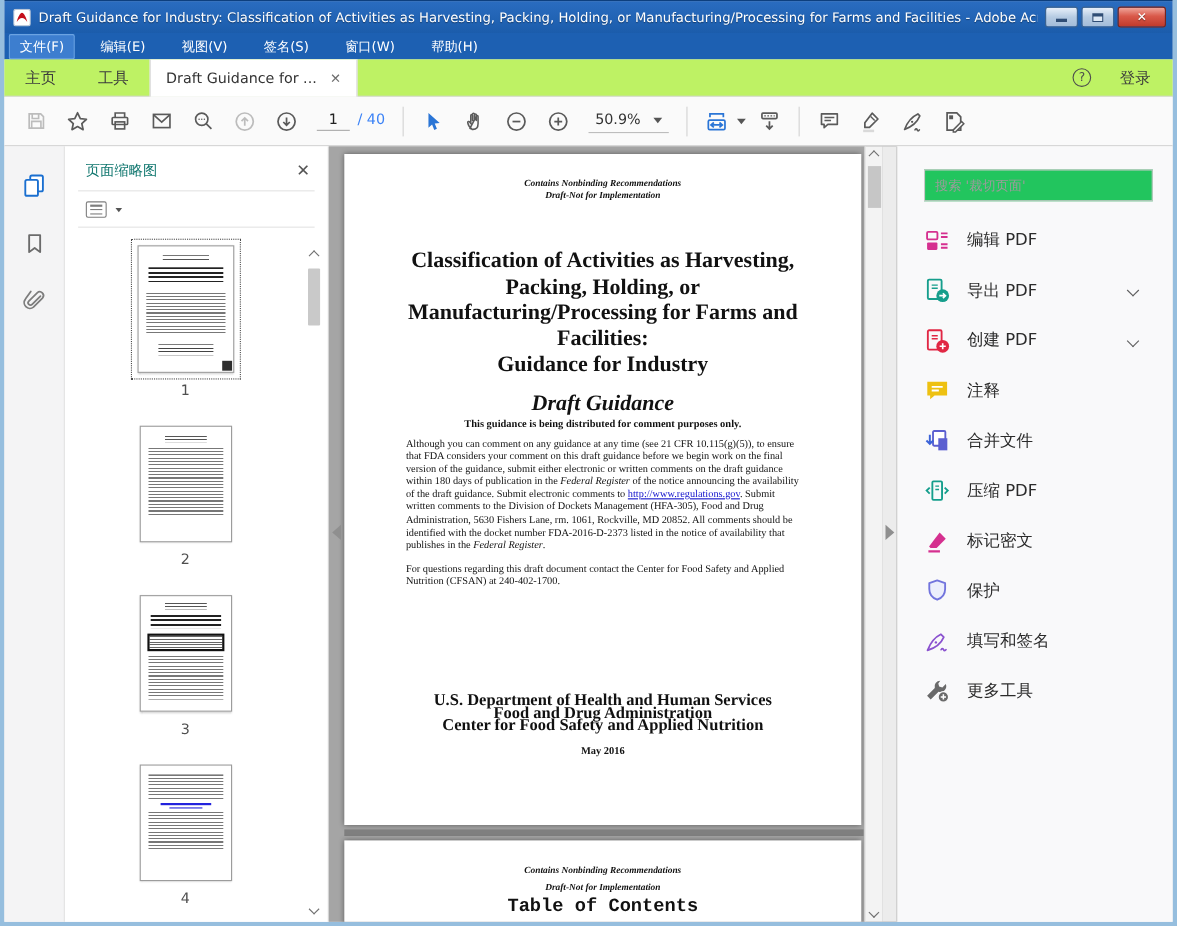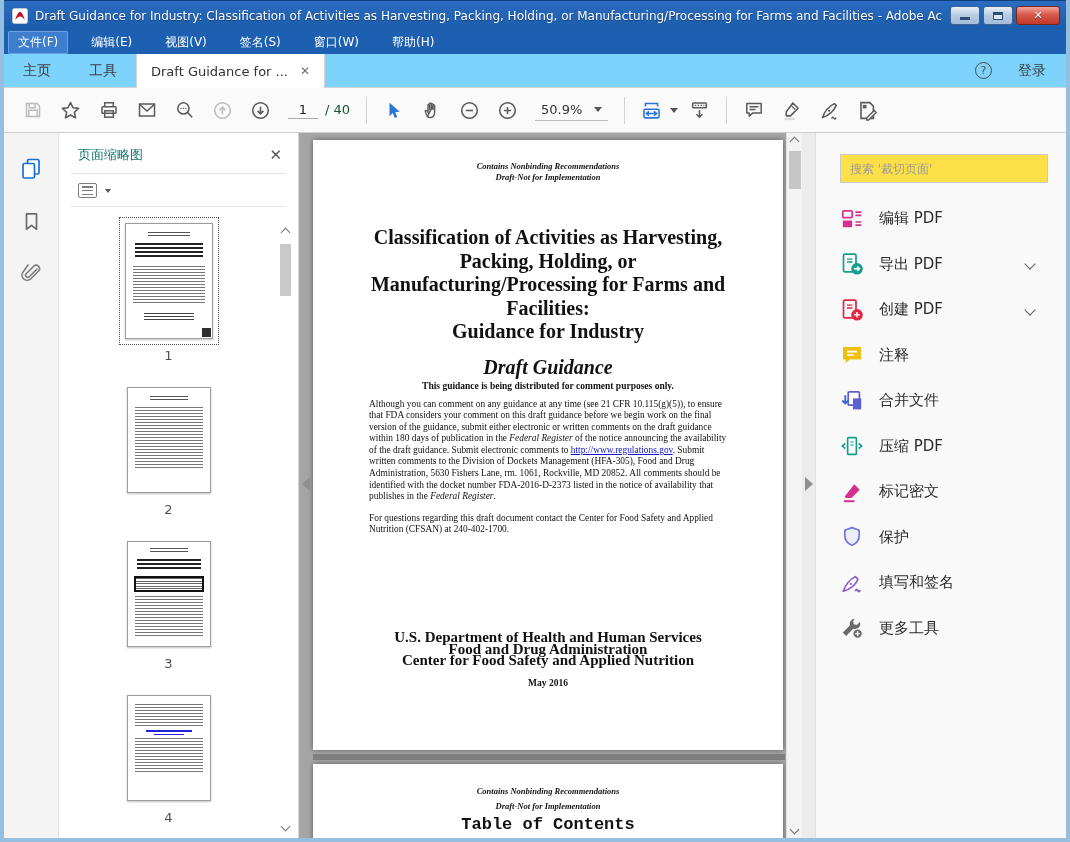--- a/index.html
+++ b/index.html
@@ -18,39 +18,39 @@
   .wbtn.close { width:44px; background:linear-gradient(#f0a79c,#d9594a 45%,#c03a2b); border-color:#7c241a; color:#fff; font-size:11px; font-weight:bold; text-shadow:0 1px 1px rgba(0,0,0,.5); }
   .glyph-min { width:10px; height:3px; background:#2f4d75; margin-top:6px; }
   .glyph-max { width:10px; height:8px; border:1px solid #2f4d75; border-top:3px solid #2f4d75; background:#dde8f4; }
 
   
   .menubar { height:24px; background:#1d60b2; display:flex; align-items:center; padding-left:4px; gap:13px; flex:0 0 24px; }
   .menu-item { color:#fff; font-size:12px; padding:3px 10px; border-radius:2px; cursor:pointer; }
   .menu-item.hl { background:#3d7ecf; box-shadow:inset 0 0 0 1px #6ba3e2; }
 
   
-  .tabbar { height:34px; background:#7dd3fc; border-bottom:1px solid #d4d4d4; display:flex; align-items:stretch; flex:0 0 34px; }
+  .tabbar { height:34px; background:#bef264; border-bottom:1px solid #d4d4d4; display:flex; align-items:stretch; flex:0 0 34px; }
   .tab { font-size:14px; color:#3c3c3c; display:flex; align-items:center; padding:0 19px; cursor:pointer; }
   .doc-tab { background:#fff; border-left:1px solid #d4d4d4; border-right:1px solid #d4d4d4; margin-bottom:-1px;
     display:flex; align-items:center; gap:12px; padding:0 14px; font-size:13px; color:#333; min-width:166px; cursor:pointer; }
   .doc-tab .x { color:#6e6e6e; font-size:12px; cursor:pointer; }
   .tabbar-right { margin-left:auto; display:flex; align-items:center; gap:26px; padding-right:20px; }
   .help-circle { width:17px; height:17px; border:1.5px solid #4d4d4d; border-radius:50%; color:#4d4d4d;
     font-size:11px; display:flex; align-items:center; justify-content:center; cursor:pointer; }
   .signin { font-size:14px; color:#3c3c3c; cursor:pointer; }
 
   
   .toolbar { height:45px; background:#fafafa; border-bottom:1px solid #cfcfcf; display:flex; align-items:center; padding:0 12px; gap:5px; flex:0 0 45px; }
   .tbtn { width:33px; height:33px; border-radius:3px; display:flex; align-items:center; justify-content:center; cursor:pointer; }
   .tbtn.disabled { opacity:.38; }
   .tbtn svg { display:block; }
   .tsep { width:1px; height:27px; background:#d2d2d2; margin:0 5px; }
   .page-field { display:flex; align-items:baseline; gap:7px; margin:0 6px; }
   .page-box { width:30px; text-align:center; font-size:13px; color:#222; border-bottom:1px solid #a9a9a9; padding-bottom:1px; }
-  .page-total { font-size:13px; color:#14532d; }
+  .page-total { font-size:13px; color:#3b82f6; }
   .zoom-select { display:flex; align-items:center; gap:12px; border-bottom:1px solid #bdbdbd; padding:2px 6px 3px; margin:0 6px; cursor:pointer; }
   .zoom-val { font-size:13px; color:#333; }
   .caret { width:0; height:0; border-left:4px solid transparent; border-right:4px solid transparent; border-top:5px solid #555; }
 
   
   .main { flex:1; display:flex; min-height:0; }
 
   
   .left-rail { width:55px; background:#f4f4f5; border-right:1px solid #e2e2e2; display:flex; flex-direction:column; align-items:center; padding-top:22px; gap:27px; }
   .rail-btn { width:26px; height:26px; display:flex; align-items:center; justify-content:center; cursor:pointer; }
@@ -107,21 +107,21 @@
   .doc-scroll .chev { margin-top:5px; }
   .ds-thumb { width:12px; margin:6px auto 0; height:38px; background:#c6c6c6; }
   .ds-bottom { position:absolute; bottom:5px; left:0; right:0; }
   .collapse-strip { position:absolute; top:0; bottom:0; right:0; width:13px; background:#ececec; }
   .tri { position:absolute; top:344px; width:0; height:0; border-top:7px solid transparent; border-bottom:7px solid transparent; cursor:pointer; }
   .tri-left { left:3px; border-right:8px solid #8f8f8f; }
   .tri-right { right:2px; border-left:8px solid #8f8f8f; }
 
   
   .right-panel { width:251px; background:#f9f9fa; border-left:1px solid #e1e1e1; padding:21px 18px 0 24px; }
-  .search-input { width:100%; height:29px; border:1px solid #c9c9c9; background:#fde047; font-size:12px; padding:0 9px;
+  .search-input { width:100%; height:29px; border:1px solid #c9c9c9; background:#22c55e; font-size:12px; padding:0 9px;
     color:#333; font-family:"DejaVu Sans",sans-serif; outline:none; }
   .search-input::placeholder { color:#9b9b9b; }
   .tools-list { margin-top:13px; }
   .tool-row { height:45.5px; display:flex; align-items:center; gap:15px; cursor:pointer; }
   .tool-icon { width:24px; height:24px; flex:0 0 24px; }
   .tool-icon svg { display:block; }
   .tool-label { font-size:15px; color:#2b2b2b; }
   .tool-chev { margin-left:auto; margin-right:14px; width:8px; height:8px; border-right:1.7px solid #5f5f5f; border-bottom:1.7px solid #5f5f5f; transform:rotate(45deg); }
 </style>
 </head>

